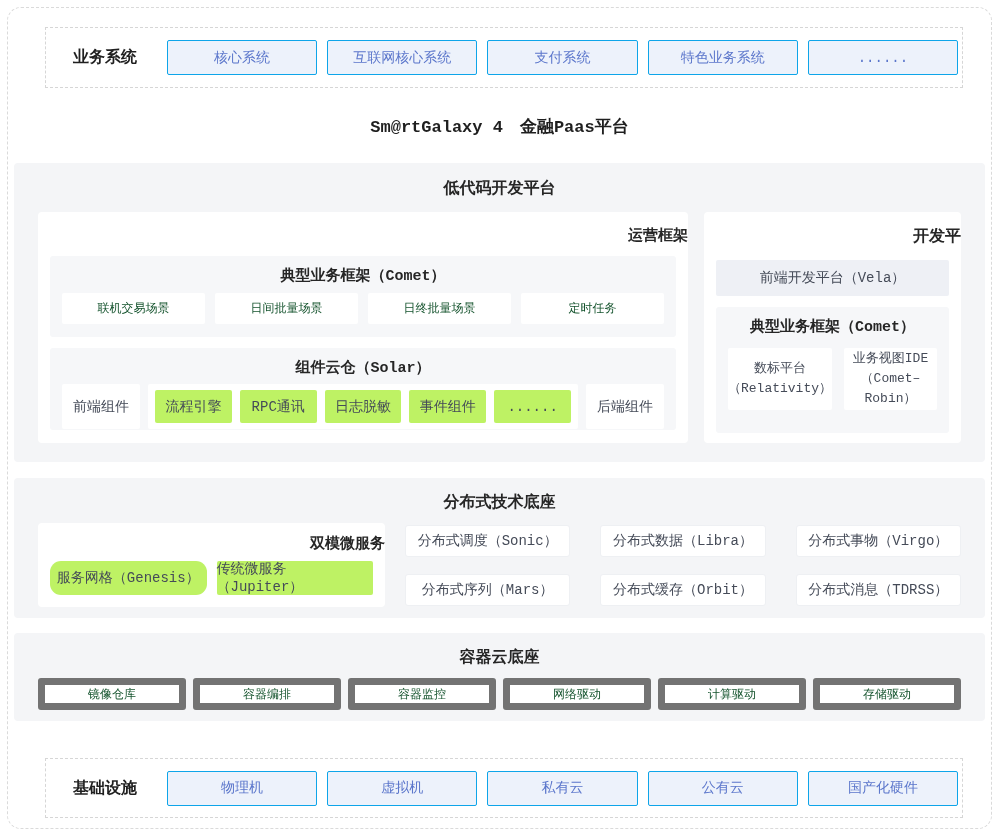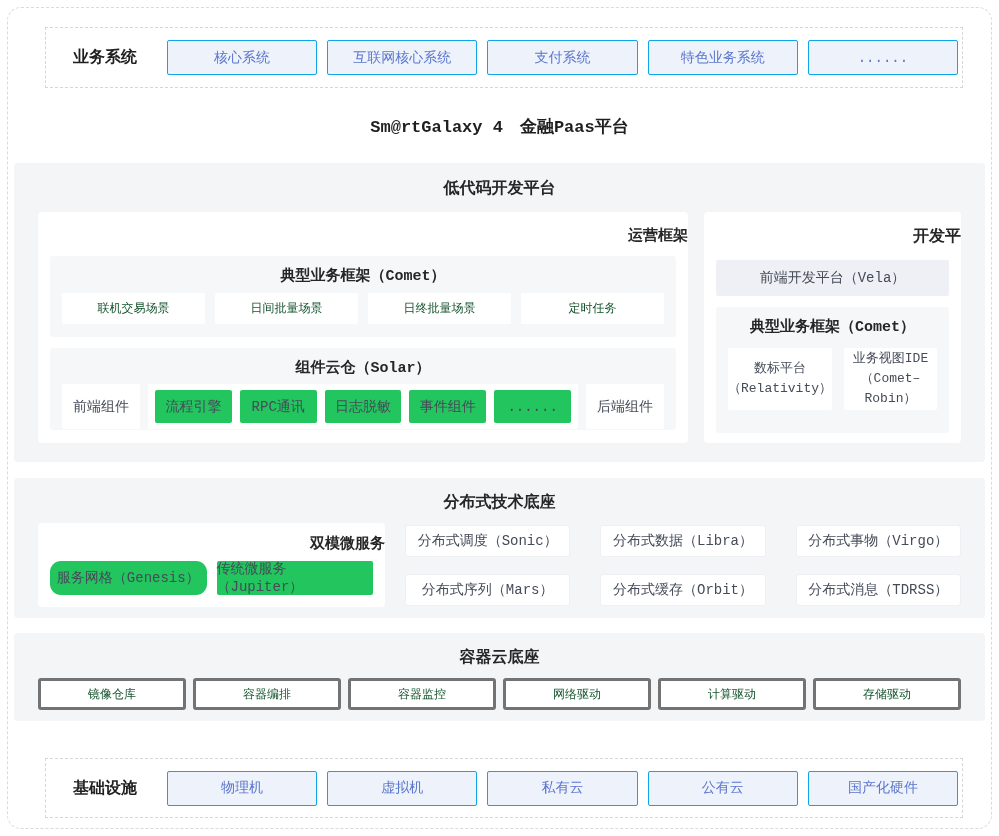--- a/index.html
+++ b/index.html
@@ -23,21 +23,21 @@
   .section-title{text-align:center;font-size:16px;font-weight:bold;color:#262626;padding-top:15px;}
 
   .white-box{position:absolute;background:#fff;border-radius:4px;box-sizing:border-box;}
   .box-title{text-align:right;font-size:15px;font-weight:bold;color:#262626;padding-top:14px;}
   .sub-box{position:absolute;left:12px;right:12px;background:#f6f7f9;border-radius:3px;box-sizing:border-box;}
   .sub-title{text-align:center;font-size:15px;font-weight:bold;color:#262626;padding-top:10px;}
 
   .chip-row{display:flex;gap:10px;padding:8px 12px 0;}
   .white-chip{flex:1;height:31px;background:#fff;border-radius:2px;display:flex;align-items:center;
     justify-content:center;font-size:12px;color:#14532d;}
-  .gray-chip{flex:1;height:33px;background:#22c55e;border-radius:2px;display:flex;align-items:center;
+  .gray-chip{flex:1;height:33px;background:#bef264;border-radius:2px;display:flex;align-items:center;
     justify-content:center;font-size:14px;color:#454b58;}
 
   
   .solar-row{display:flex;gap:8px;align-items:center;padding:7px 12px 0;}
   .end-chip{flex:none;width:78px;height:45px;background:#fff;border-radius:2px;display:flex;
     align-items:center;justify-content:center;font-size:14px;color:#454b58;}
   .solar-strip{flex:1;height:45px;background:#fff;border-radius:2px;display:flex;align-items:center;
     gap:8px;padding:0 7px;box-sizing:border-box;}
 
   
@@ -47,21 +47,21 @@
   .two-line-chip{flex:1;height:62px;background:#fff;border-radius:2px;display:flex;flex-direction:column;
     align-items:center;justify-content:center;font-size:13px;color:#454b58;line-height:1.55;text-align:center;}
 
   
   .dist-grid{position:absolute;left:391px;top:47px;width:556px;display:grid;
     grid-template-columns:repeat(3,1fr);gap:17px 30px;}
   .dist-chip{height:32px;background:#fff;border:1px solid #eef0f3;border-radius:3px;display:flex;
     align-items:center;justify-content:center;font-size:14px;color:#454b58;box-sizing:border-box;}
 
   .container-row{display:flex;gap:7px;padding:10px 24px 0;}
-  .container-row .white-chip{height:32px;border:3px solid #737373;box-sizing:border-box;border-radius:3px;}
+  .container-row .white-chip{height:32px;border:7px solid #737373;box-sizing:border-box;border-radius:3px;}
 </style>
 </head>
 <body>
 
 <div class="canvas">
   <div class="page-border"></div>
 
   <div class="dashed-row" style="top:27px;">
     <div class="row-label">业务系统</div>
     <div class="blue-strip">

